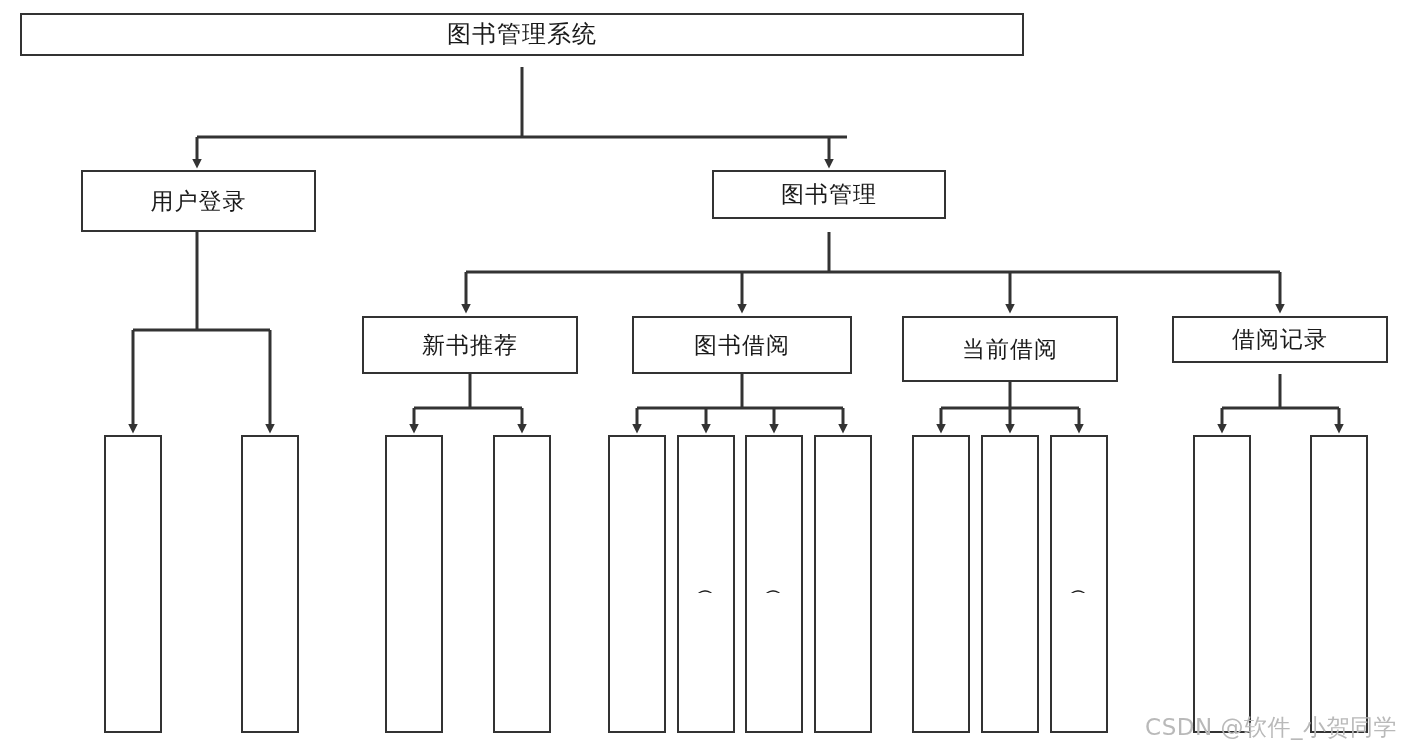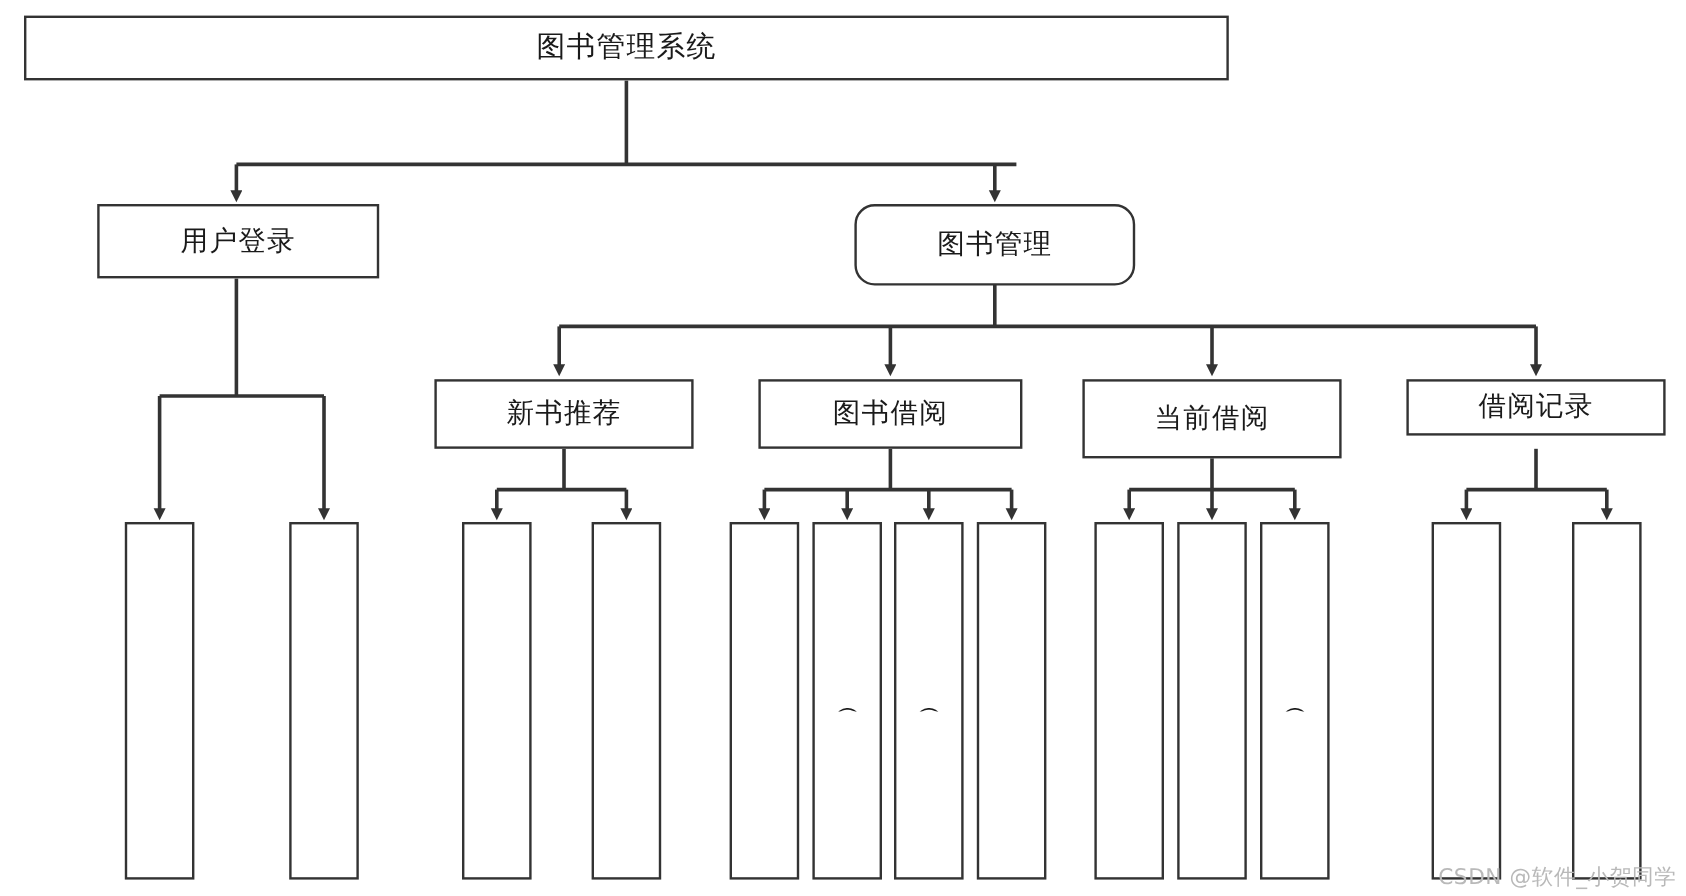--- a/index.html
+++ b/index.html
@@ -54,21 +54,21 @@
     line-height: 1.18;
     letter-spacing: 2px;
     white-space: normal;
     max-height: 100%;
     overflow: hidden;
   }
   .watermark {
     position: absolute;
     right: 8px;
     bottom: 4px;
-    font-size: 18px;
+    font-size: 23px;
     color: #b9b9b9;
     letter-spacing: 0.5px;
     white-space: nowrap;
   }
 </style>
 </head>
 <body>
 
 <div id="canvas">
 
@@ -115,28 +115,28 @@
       <path d="M1010,408 L1010,425" marker-end="url(#arrow)"></path>
       <path d="M1079,408 L1079,425" marker-end="url(#arrow)"></path>
 
       <path d="M1280,374 L1280,408"></path>
       <path d="M1222,408 L1339,408"></path>
       <path d="M1222,408 L1222,425" marker-end="url(#arrow)"></path>
       <path d="M1339,408 L1339,425" marker-end="url(#arrow)"></path>
     </g>
   </svg>
 
-  <div class="node root" style="left:20px; top:13px; width:1004px; height:54px;">
+  <div class="node root" style="left:20px; top:13px; width:1004px; height:43px;">
     <span class="cap">图书管理系统</span>
   </div>
 
   <div class="node" style="left:81px; top:170px; width:235px; height:62px;">
     <span class="cap">用户登录</span>
   </div>
-  <div class="node" style="left:712px; top:170px; width:234px; height:68px;border-radius:17px;">
+  <div class="node" style="left:712px; top:170px; width:234px; height:49px;">
     <span class="cap">图书管理</span>
   </div>
 
   <div class="node" style="left:632px; top:316px; width:220px; height:58px;">
     <span class="cap">图书借阅</span>
   </div>
   <div class="node" style="left:362px; top:316px; width:216px; height:58px;">
     <span class="cap">新书推荐</span>
   </div>
   <div class="node" style="left:902px; top:316px; width:216px; height:66px;">

